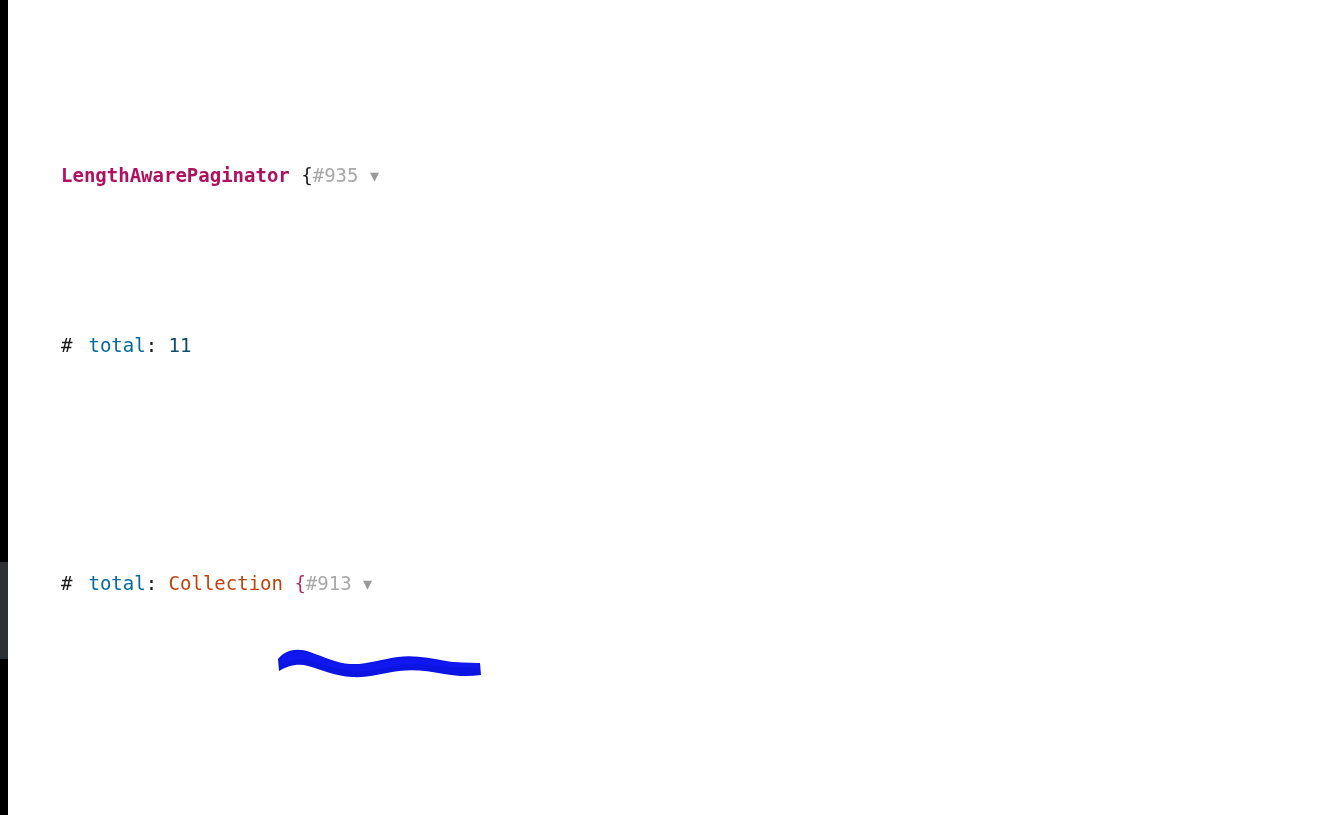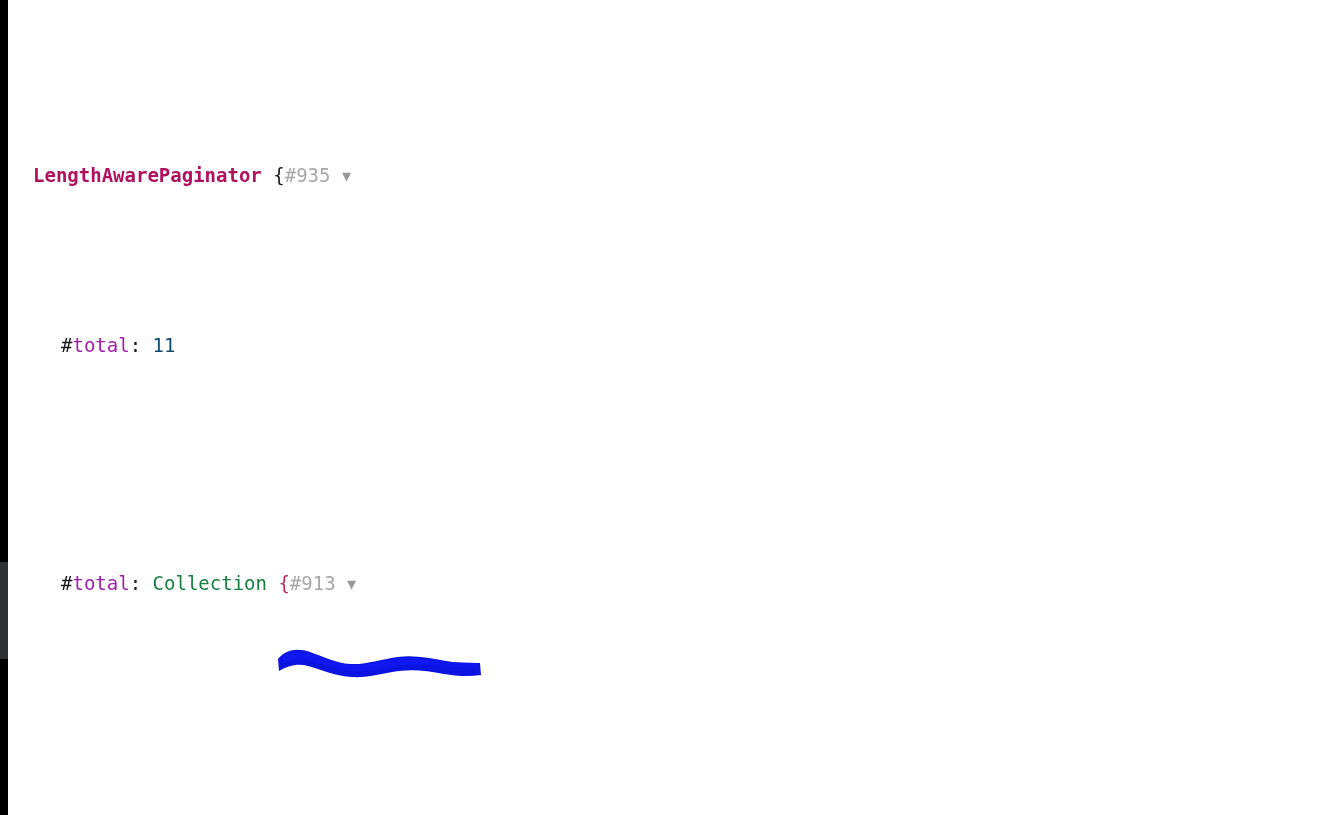--- a/index.html
+++ b/index.html
@@ -48,31 +48,31 @@
     white-space: pre;
     letter-spacing: 0px;
   }
 
   .ln {
     height: 34px;
     white-space: pre;
   }
 
   
-  .i0 { padding-left: 0px; }
+  .i0 { padding-left: 0px; margin-left: 28px; }
   .i1 { padding-left: 28px; }
 
   
   .tok-class {
     color: #b0115f;
     font-family: "DejaVu Sans Mono", "Liberation Mono", monospace;
     font-weight: bold;
   }
-  .tok-type      { color: #15803d; }
-  .tok-prop      { color: #a21caf; }
+  .tok-type      { color: #c2410c; }
+  .tok-prop      { color: #0369a1; margin-left: 16px; }
   .tok-punct     { color: #1a1a1a; }
   .tok-hash      { color: #1a1a1a; }
   .tok-ref       { color: #a8a8a8; }
   .tok-num       { color: #0c4a6e; }
   .tok-brace-red { color: #bb2a5a; }
 
   .caret {
     color: #999999;
     font-size: 15px;
     vertical-align: 1px;

